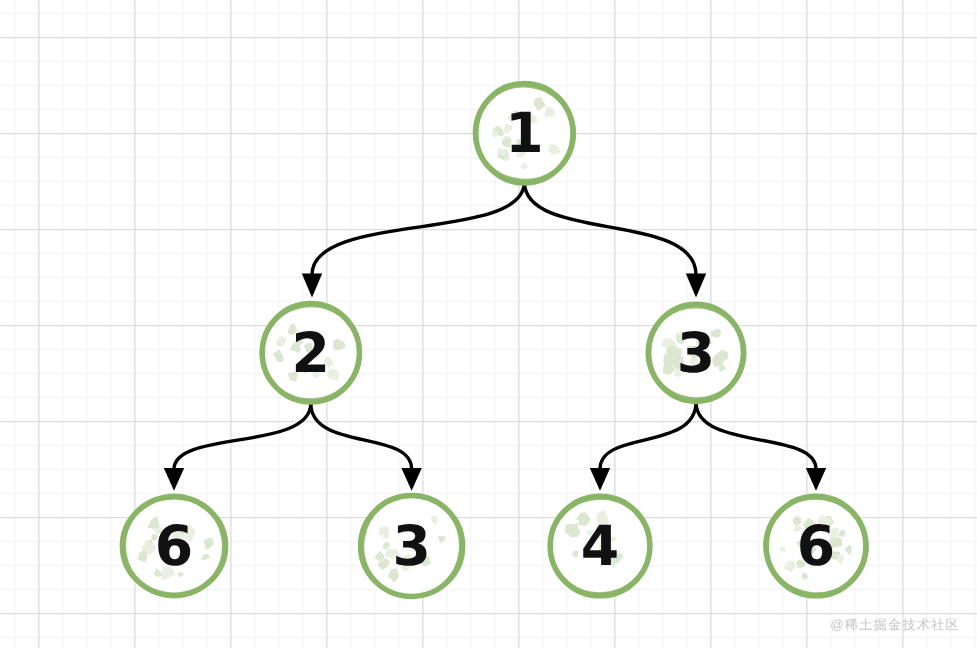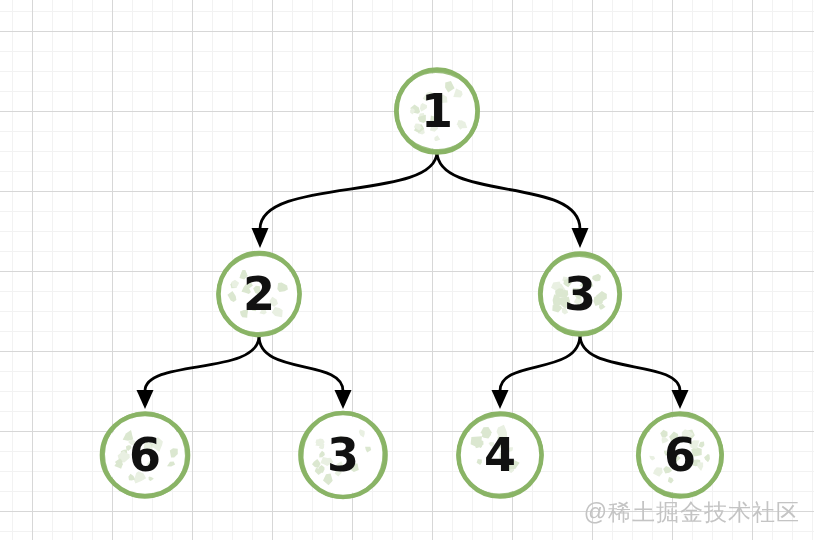--- a/index.html
+++ b/index.html
@@ -35,21 +35,21 @@
   .ring-main{stroke-width:4.6;}
   .ring-over{stroke-width:3.2;opacity:.85;}
   .node-paper{fill:var(--background);stroke:none;}
   .node-digit{
     font-family:"DejaVu Sans","Liberation Sans",sans-serif;
     font-weight:bold;font-size:46px;fill:var(--digit);
     text-anchor:middle;
   }
   .watermark{
     position:absolute;right:14px;bottom:12px;
-    font-size:23px;letter-spacing:1px;
+    font-size:11px;letter-spacing:1px;
     color:var(--watermark);
     user-select:none;
   }
 </style>
 </head>
 <body>
 
 <div class="stage">
   <svg width="814" height="540" viewBox="0 0 814 540">
 

